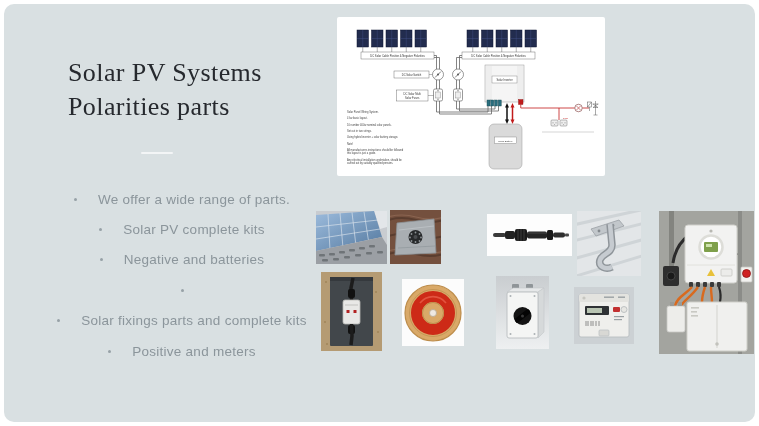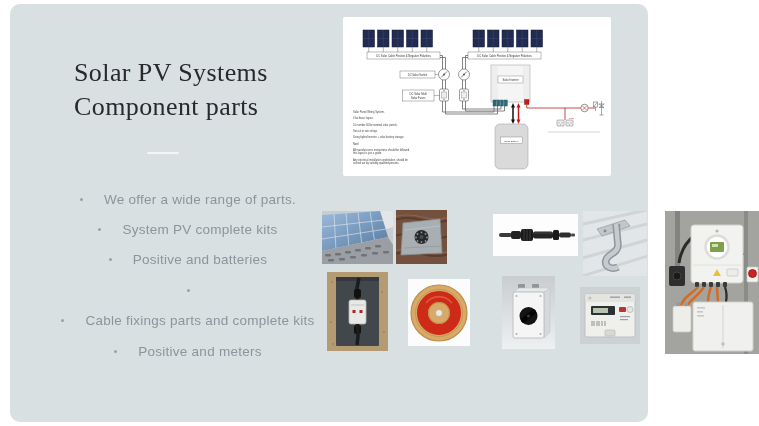--- a/index.html
+++ b/index.html
@@ -1,18 +1,18 @@
 <!DOCTYPE html>
 <html><head>
 <meta charset="utf-8">
 <style>
   html,body{margin:0;padding:0;background:#ffffff;}
   #stage{position:relative;width:759px;height:426px;background:#ffffff;overflow:hidden;
          font-family:"Liberation Sans",sans-serif;}
-  #slide{position:absolute;left:10px;top:4px;width:638px;height:418px;background:#d9e0e2;border-radius:10px;}
+  #slide{position:absolute;left:4px;top:4px;width:751px;height:418px;background:#d9e0e2;border-radius:10px;}
 
   
   .title{position:absolute;left:64px;top:52px;font-family:"Liberation Serif",serif;
          font-size:26px;line-height:34px;color:#26292e;letter-spacing:.4px;}
   .divider{position:absolute;left:137px;top:148px;width:32px;height:2px;background:#f3f5f6;border-radius:1px;}
 
   
   .bullets{position:absolute;left:2px;top:180px;width:352px;}
   .bullet-row{height:30.4px;display:flex;align-items:center;justify-content:center;gap:21px;}
   .bullet-row .dot{width:3px;height:3px;border-radius:50%;background:#97a1a7;flex:0 0 auto;}
@@ -27,43 +27,43 @@
   .ph svg{display:block;width:100%;height:100%;}
 </style>
 </head>
 <body>
 
 <div id="stage">
   <div id="slide">
 
     <div class="title">
       <div>Solar PV Systems</div>
-      <div>Component parts</div>
+      <div>Polarities parts</div>
     </div>
     <div class="divider"></div>
 
     <div class="bullets">
       <div class="bullet-row">
         <span class="dot"></span>
         <span class="bl">We offer a wide range of parts.</span>
       </div>
       <div class="bullet-row">
         <span class="dot"></span>
-        <span class="bl">System PV complete kits</span>
+        <span class="bl">Solar PV complete kits</span>
       </div>
       <div class="bullet-row">
         <span class="dot"></span>
-        <span class="bl">Positive and batteries</span>
+        <span class="bl">Negative and batteries</span>
       </div>
       <div class="bullet-row">
         <span class="dot"></span>
       </div>
       <div class="bullet-row">
         <span class="dot"></span>
-        <span class="bl">Cable fixings parts and complete kits</span>
+        <span class="bl">Solar fixings parts and complete kits</span>
       </div>
       <div class="bullet-row">
         <span class="dot"></span>
         <span class="bl">Positive and meters</span>
       </div>
     </div>
 
     <div class="diagram">
       <svg viewBox="0 0 536 318">
 

